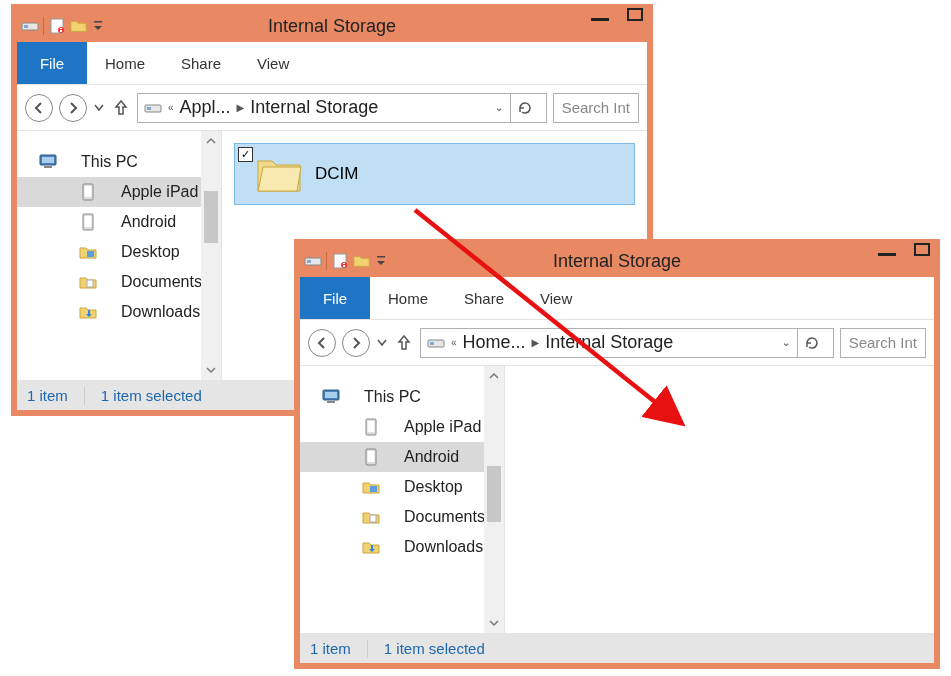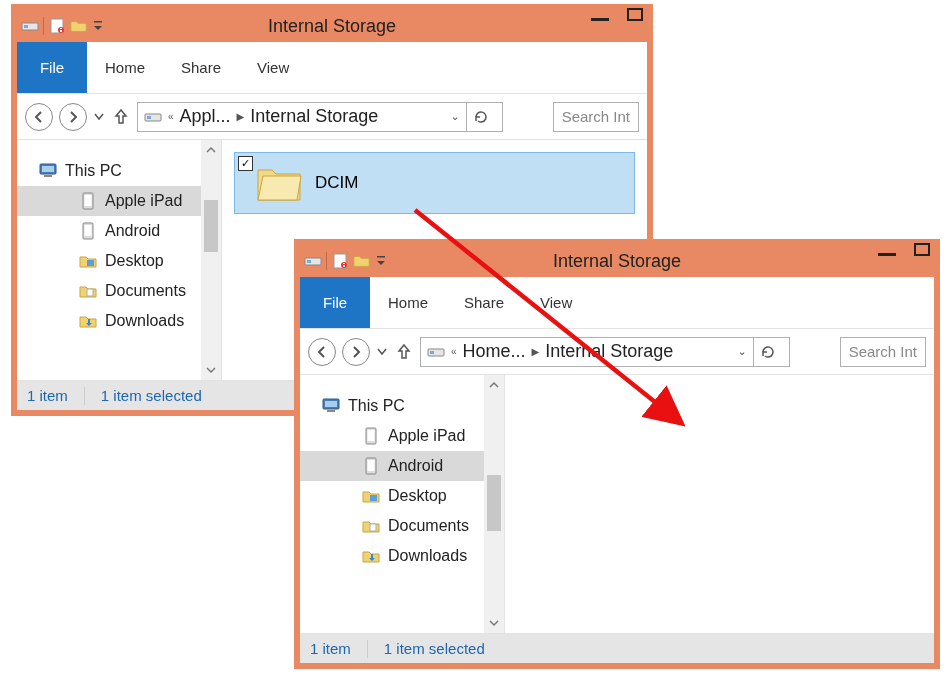--- a/index.html
+++ b/index.html
@@ -52,21 +52,21 @@
     align-items: center;
   }
   .ctrl-min {
     width: 18px; height: 3px; background:#222; margin-top:10px;
   }
   .ctrl-max {
     width: 16px; height: 13px; border: 2.5px solid #222; background:transparent;
   }
   
   .ribbon {
-    height: 52px;
+    height: 43px;
     background: #fff;
     border-bottom: 1px solid #e3e3e3;
     display: flex;
     align-items: stretch;
   }
   .ribbon .file-tab {
     background: #1e74c5;
     color: #fff;
     width: 70px;
     display: flex;
@@ -132,21 +132,20 @@
     height: 30px;
     border: 1px solid #b0b0b0;
     display: flex;
     align-items: center;
     padding: 0 8px;
     color: #888;
     min-width: 80px;
     max-width: 100px;
     white-space: nowrap;
     overflow: hidden;
-    margin-left: 44px;
   }
   
   .body {
     flex: 1;
     display: flex;
     min-height: 0;
     background: #fff;
   }
   .sidebar {
     width: 205px;
@@ -168,21 +167,21 @@
   }
   .sb-scroll .track { flex:1; position:relative; }
   .sb-scroll .thumb {
     position:absolute; left:3px; right:3px;
     background:#c7c7c7;
   }
   .sb-item {
     height: 30px;
     display: flex;
     align-items: center;
-    gap: 8px;
+    gap: 24px;
     padding-left: 22px;
     font-size: 16px;
     color: #222;
     margin-right: 20px;
   }
   .sb-item.child { padding-left: 62px; }
   .sb-item.selected {
     background: #d9d9d9;
   }
   .content {

